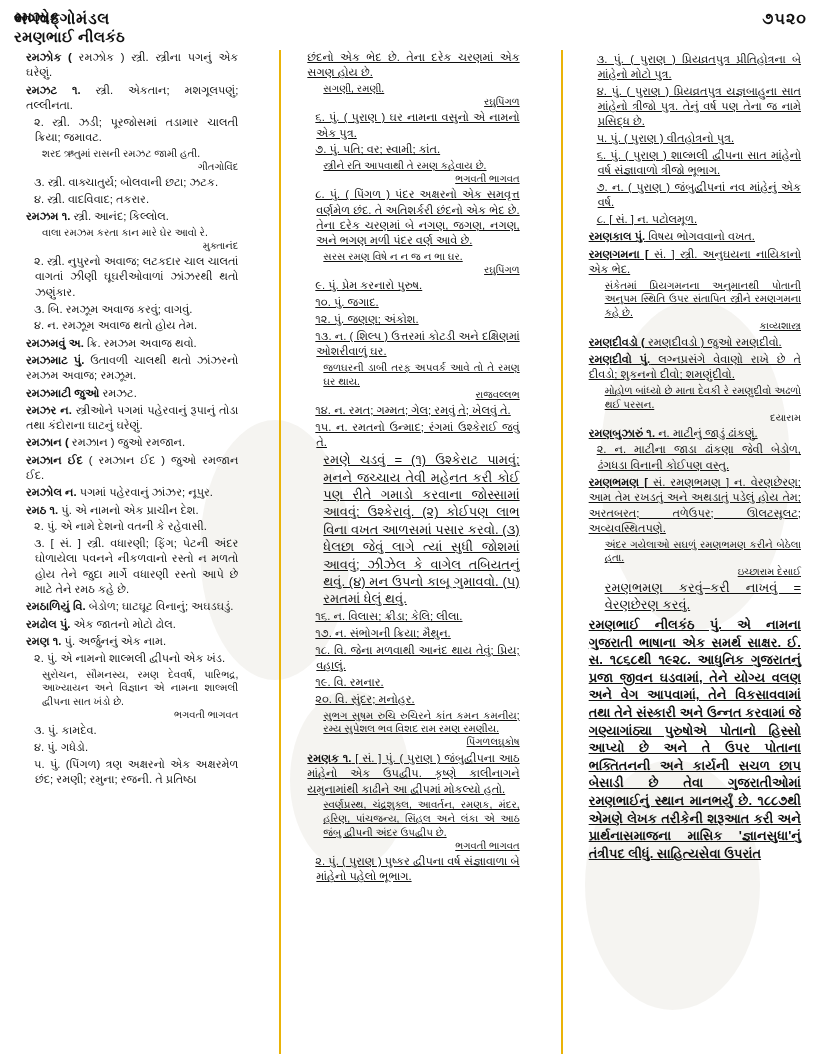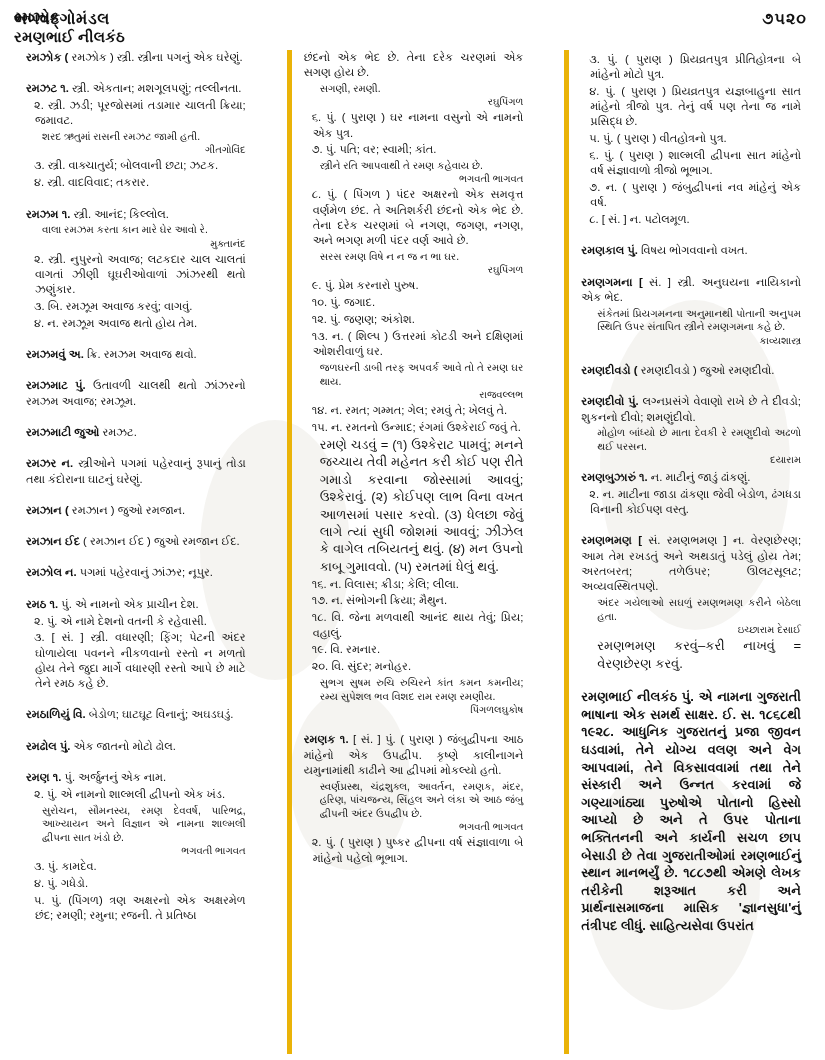--- a/index.html
+++ b/index.html
@@ -41,26 +41,26 @@
   }
   .col{
     position:relative;
     flex:1 1 0;
     padding:0 8px 0 6px;
     font-size:11.3px;
     line-height:1.355;
     text-align:justify;
     overflow:hidden;
   }
-  .col + .col{border-left:5px solid #eab308;padding-left:12px;}
+  .col + .col{border-left:2px solid #eab308;padding-left:26px;text-decoration:underline;}
   .col:nth-child(2){flex:1 1 0;}
 
   
   p{margin:0 0 1.0px 0;}
-  .entry{margin-top:16px;text-indent:0;}
+  .entry{margin-top:2px;text-indent:0;}
   .entry:first-child{margin-top:0;}
   .hw{font-weight:bold;}
   .sense{margin-left:9px;text-indent:-1px;margin-top:1.5px;}
   .quote{
     margin:1.5px 0 0 16px;
     font-size:10.3px;
     line-height:1.33;
   }
   .src{display:block;text-align:right;font-size:10px;margin-top:-0.5px;}
   .src.inline{display:inline;float:right;text-align:left;}

